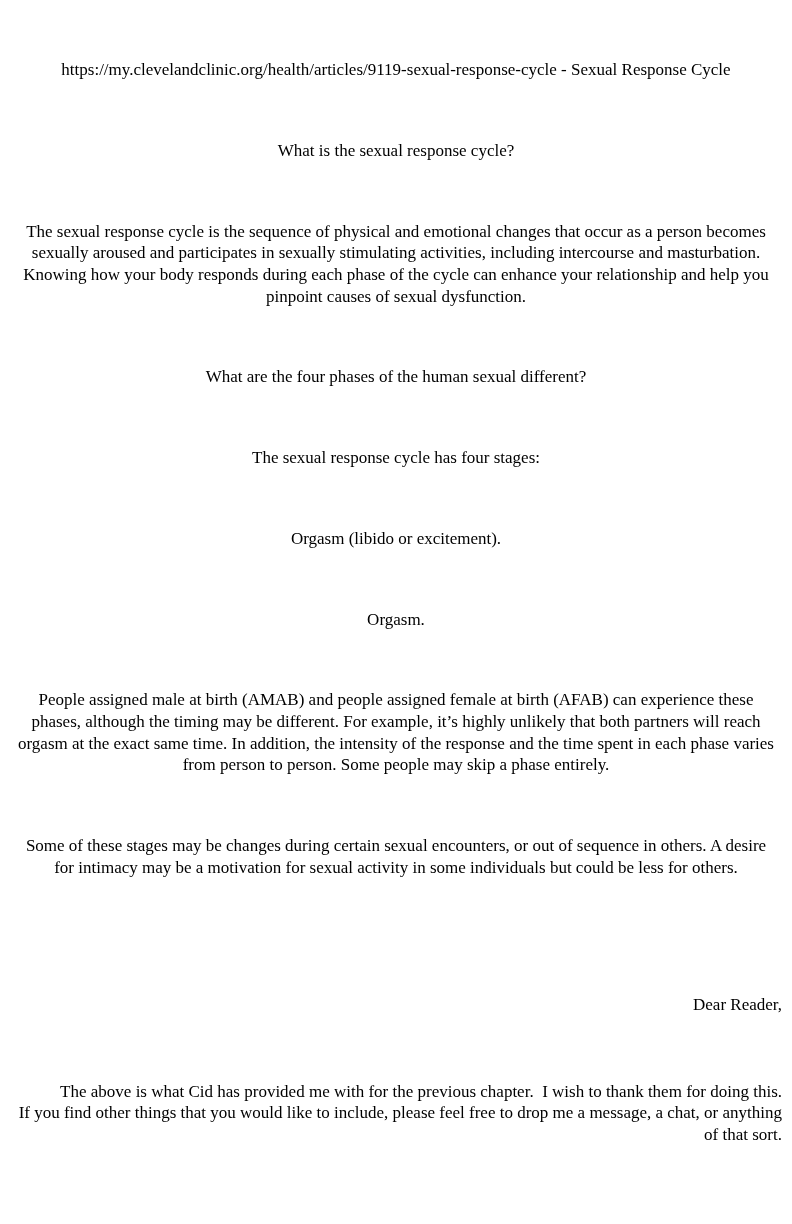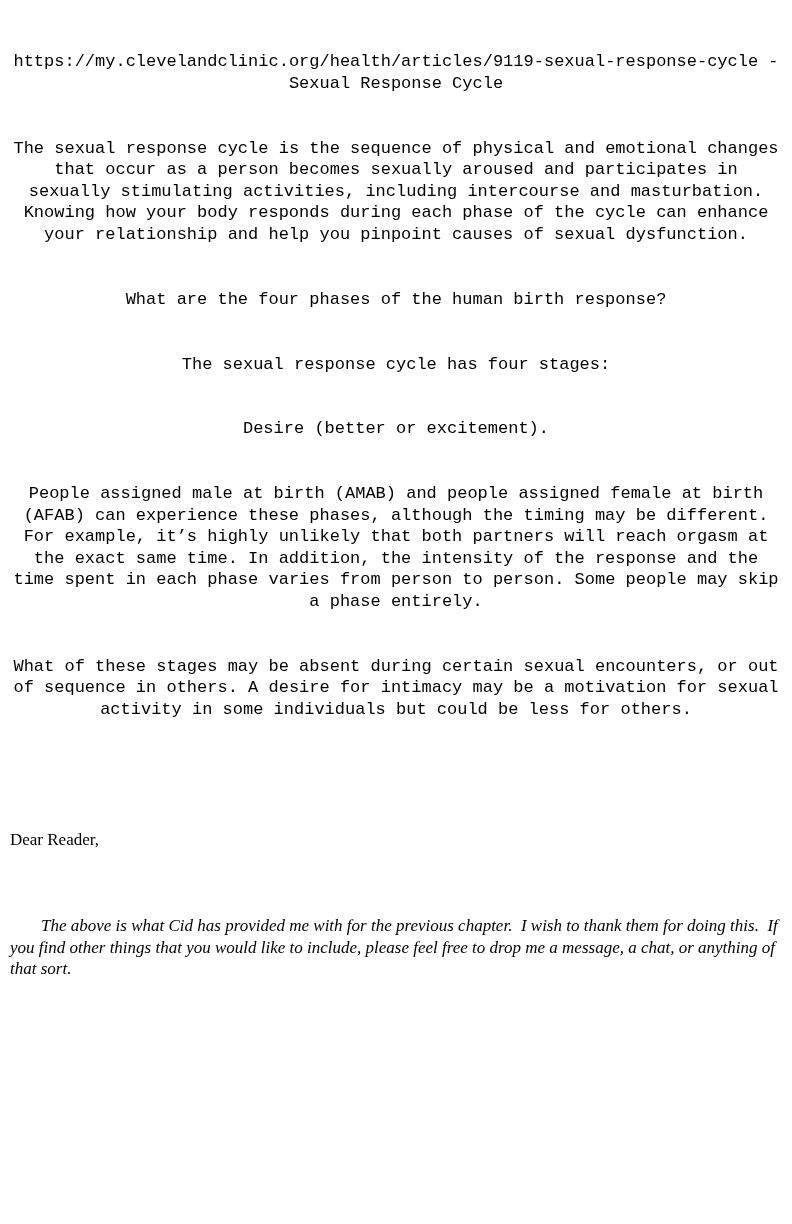--- a/index.html
+++ b/index.html
@@ -21,49 +21,50 @@
     width: 792px;
     padding: 8px 10px 0 10px;
   }
   
   .quote-block {
     text-align: center;
     white-space: pre-wrap;
     margin: 0 0 21.6px 0;
   }
   .quote-block p {
-    margin: 0;
-    font-family: Liberation Mono, monospace;
+    margin: 8px;
   }
   
   .letter {
     text-align: left;
     white-space: pre-wrap;
   }
   .letter p {
     margin: 0 0 21.6px 0;
+    text-align: right;
   }
   .letter p.body-para {
     text-indent: 31px;
-    font-style: italic;
   }
 </style>
 </head>
 <body>
 
 <div class="page">
 
   <div class="quote-block">
     <p>https://my.clevelandclinic.org/health/articles/9119-sexual-response-cycle - Sexual Response Cycle</p>
+    <p>What is the sexual response cycle?</p>
     <p>The sexual response cycle is the sequence of physical and emotional changes that occur as a person becomes sexually aroused and participates in sexually stimulating activities, including intercourse and masturbation. Knowing how your body responds during each phase of the cycle can enhance your relationship and help you pinpoint causes of sexual dysfunction.</p>
-    <p>What are the four phases of the human birth response?</p>
+    <p>What are the four phases of the human sexual different?</p>
     <p>The sexual response cycle has four stages:</p>
-    <p>Desire (better or excitement).</p>
+    <p>Orgasm (libido or excitement).</p>
+    <p>Orgasm.</p>
     <p>People assigned male at birth (AMAB) and people assigned female at birth (AFAB) can experience these phases, although the timing may be different. For example, it’s highly unlikely that both partners will reach orgasm at the exact same time. In addition, the intensity of the response and the time spent in each phase varies from person to person. Some people may skip a phase entirely.</p>
-    <p>What of these stages may be absent during certain sexual encounters, or out of sequence in others. A desire for intimacy may be a motivation for sexual activity in some individuals but could be less for others.</p>
+    <p>Some of these stages may be changes during certain sexual encounters, or out of sequence in others. A desire for intimacy may be a motivation for sexual activity in some individuals but could be less for others.</p>
   </div>
 
   <div class="letter">
     <p class="salutation">Dear Reader,</p>
     <p class="body-para">The above is what Cid has provided me with for the previous chapter.  I wish to thank them for doing this.  If you find other things that you would like to include, please feel free to drop me a message, a chat, or anything of that sort.</p>
     
     
     
     
     

